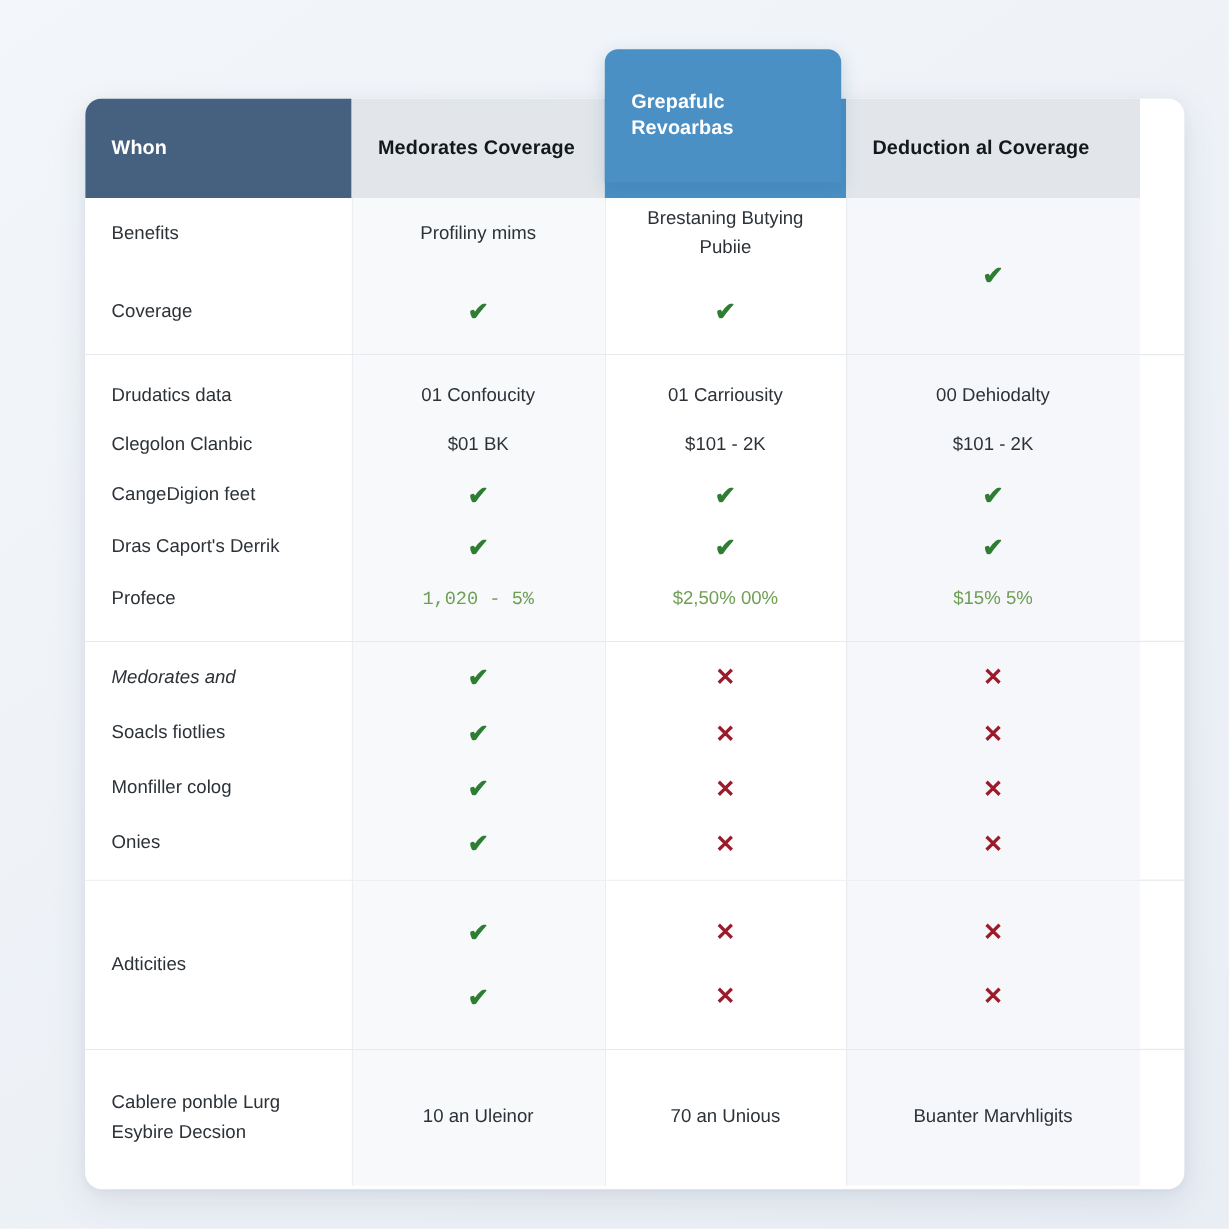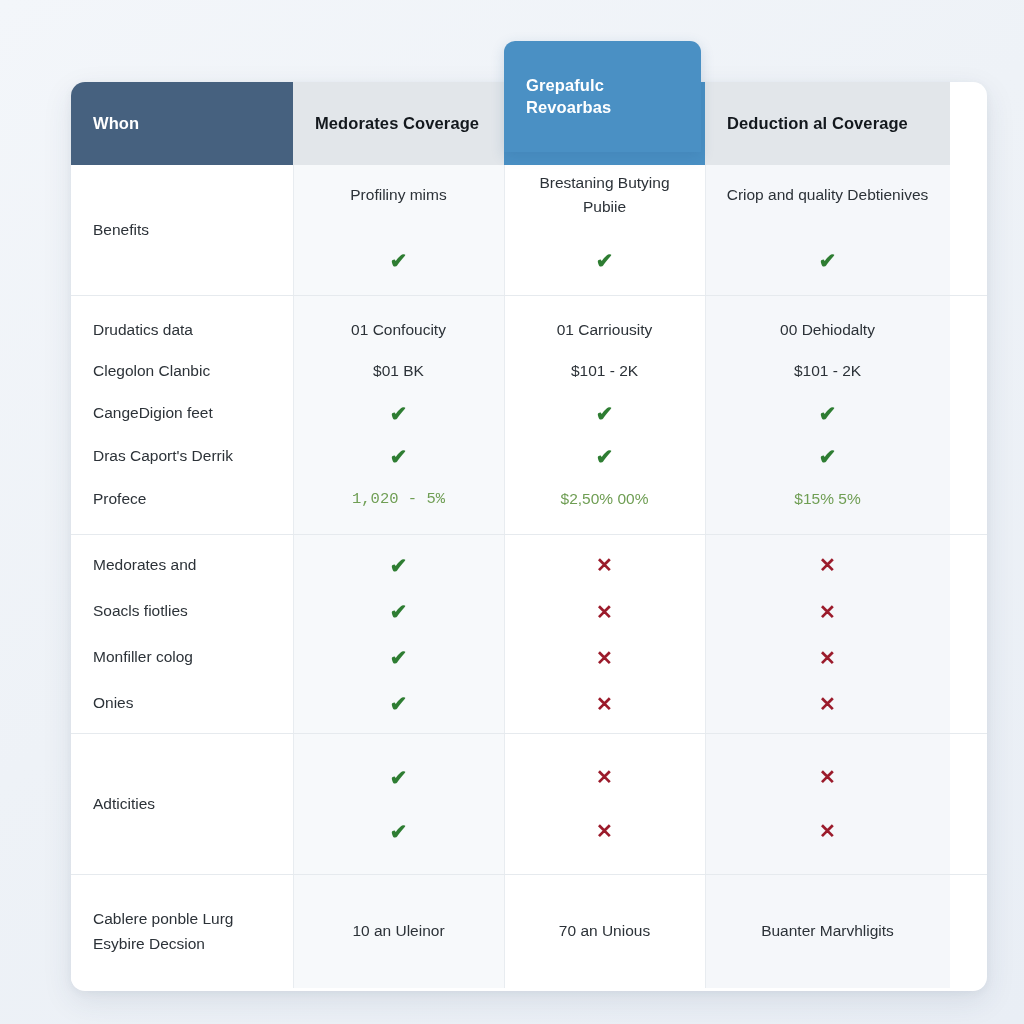--- a/index.html
+++ b/index.html
@@ -156,20 +156,23 @@
     </div>
 
     <div id="table-body">
         <div class="section">
           <div class="grid">
             <div class="cell label col-0" style="height: 130px;">
               <div class="stack">
                 <div class="line left" style="height: 60px;">
                   <span>Benefits</span>
                 </div>
+                <div class="line left" style="height: 70px;">
+                  <span>Coverage</span>
+                </div>
               </div>
             </div>
             <div class="cell val col-1 vline" style="height: 130px;">
               <div class="stack">
                 <div class="line" style="height: 60px;">
                   <span>Profiliny mims</span>
                 </div>
                 <div class="line" style="height: 70px;">
                   <span class="mark ok">✔</span>
                 </div>
@@ -180,23 +183,20 @@
                 <div class="line" style="height: 60px;">
                   <span>Brestaning Butying Pubiie</span>
                 </div>
                 <div class="line" style="height: 70px;">
                   <span class="mark ok">✔</span>
                 </div>
               </div>
             </div>
             <div class="cell val col-3 vline" style="height: 130px;">
               <div class="stack">
-                <div class="line" style="height: 60px;">
-                  <span>Criop and quality Debtienives</span>
-                </div>
                 <div class="line" style="height: 70px;">
                   <span class="mark ok">✔</span>
                 </div>
               </div>
             </div>
           </div>
         </div>
         <div class="section">
           <div class="grid">
             <div class="cell label col-0" style="height: 238px;">
@@ -274,21 +274,21 @@
                   <span class="pct">$15% 5%</span>
                 </div>
               </div>
             </div>
           </div>
         </div>
         <div class="section">
           <div class="grid">
             <div class="cell label col-0" style="height: 198px;">
               <div class="stack">
-                <div class="line left" style="height: 47px;">
+                <div class="line left" style="height: 47px; font-style: italic;">
                   <span>Medorates and</span>
                 </div>
                 <div class="line left" style="height: 46px;">
                   <span>Soacls fiotlies</span>
                 </div>
                 <div class="line left" style="height: 46px;">
                   <span>Monfiller colog</span>
                 </div>
                 <div class="line left" style="height: 46px;">
                   <span>Onies</span>

